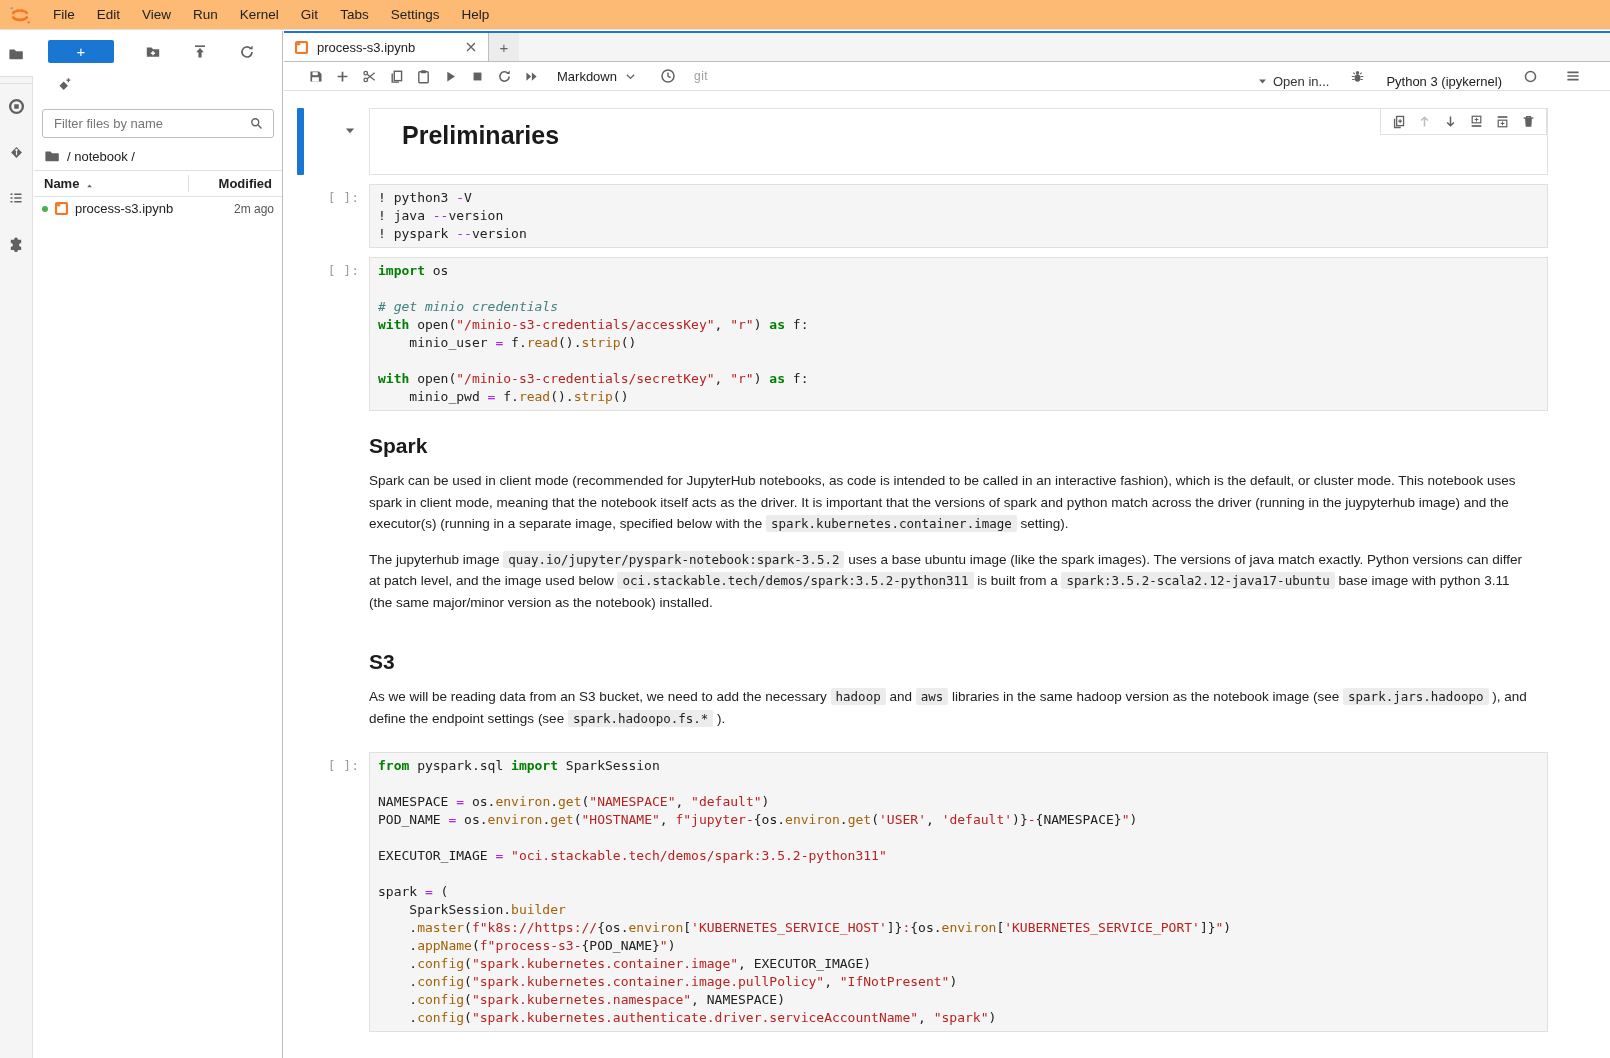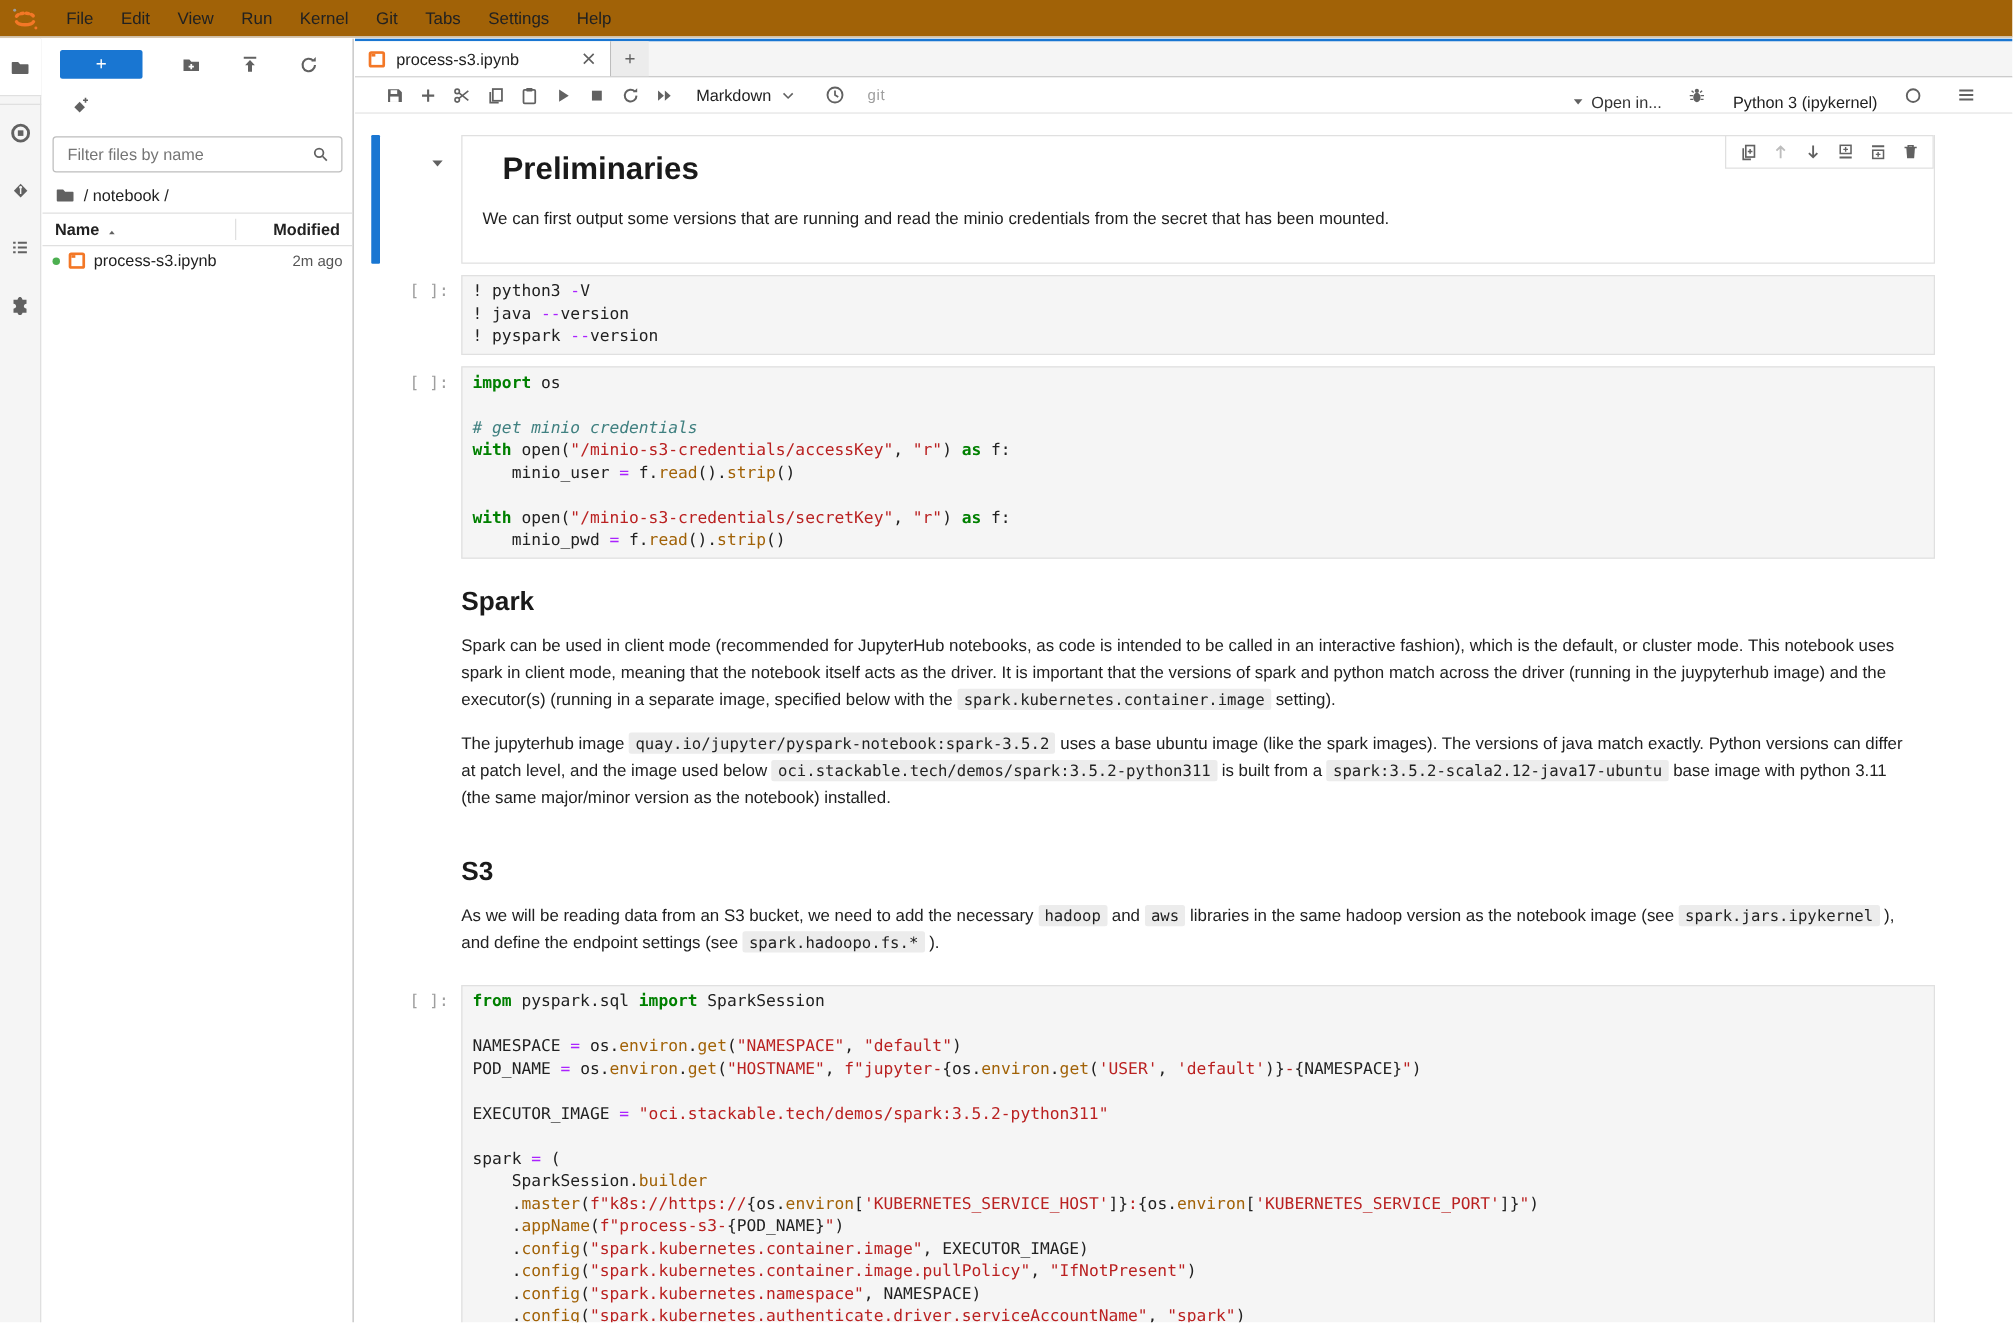--- a/index.html
+++ b/index.html
@@ -7,21 +7,21 @@
     --border-light:#e0e0e0; --code-bg:#f5f5f5; --panel-bg:#f5f5f5; --text:#212121;
   }
   *{box-sizing:border-box}
   html,body{margin:0;padding:0}
   body{width:1610px;height:1058px;overflow:hidden;position:relative;background:#fff;
        font-family:"Liberation Sans",sans-serif;font-size:13px;color:var(--text)}
   svg{display:block}
   .ic{display:inline-flex;align-items:center;justify-content:center;color:var(--icon)}
 
   
-  #menubar{position:absolute;top:0;left:0;right:0;height:30px;background:#a16207;
+  #menubar{position:absolute;top:0;left:0;right:0;height:30px;background:#fdba74;
            border-bottom:1px solid var(--border-light);display:flex;align-items:center;z-index:10}
   #logo{width:24px;height:22px;margin:0 10px 0 8px}
   .menu-item{padding:0 11px;font-size:13.5px;color:#212121;cursor:default;line-height:29px}
 
   
   #activitybar{position:absolute;top:31px;left:0;bottom:0;width:33px;background:var(--panel-bg);
                border-right:1px solid var(--border-light);display:flex;flex-direction:column;align-items:center}
   .act-item{width:33px;height:46px;display:flex;align-items:center;justify-content:center}
   .act-item.active{background:#fff;border-bottom:1px solid var(--border-light)}
   .act-item.first-inactive{border-top:1px solid var(--border-light);margin-top:6px}
@@ -353,21 +353,20 @@
         <div class="active-bar"></div>
         <span class="collapser ic">
             <svg width="12" height="12" viewBox="0 0 16 16">
               <path d="M2.5 4.5h11L8 11z" fill="currentColor"></path>
             </svg>
           </span>
         </div>
       <div class="cell-content">
           <div class="md-box md">
             <h1>Preliminaries</h1>
-            <p>We can first output some versions that are running and read the minio credentials from the secret that has been mounted.</p>
           </div>
         </div>
       <div class="cell-toolbar">
           <span class="ic ">
             <svg width="15" height="15" viewBox="0 0 16 16">
               <rect x="6" y="2.6" width="7.4" height="9.8" fill="none" stroke="currentColor" stroke-width="1.4"></rect>
               <path d="M3.8 5v9.4h6.6" fill="none" stroke="currentColor" stroke-width="1.4"></path>
               <path d="M9.7 5.6v4M7.7 7.6h4" stroke="currentColor" stroke-width="1.3"></path>
             </svg>
           </span>
@@ -428,21 +427,21 @@
             <p>Spark can be used in client mode (recommended for JupyterHub notebooks, as code is intended to be called in an interactive fashion), which is the default, or cluster mode. This notebook uses spark in client mode, meaning that the notebook itself acts as the driver. It is important that the versions of spark and python match across the driver (running in the juypyterhub image) and the executor(s) (running in a separate image, specified below with the <span class="md-code">spark.kubernetes.container.image</span> setting).</p>
             <p>The jupyterhub image <span class="md-code">quay.io/jupyter/pyspark-notebook:spark-3.5.2</span> uses a base ubuntu image (like the spark images). The versions of java match exactly. Python versions can differ at patch level, and the image used below <span class="md-code">oci.stackable.tech/demos/spark:3.5.2-python311</span> is built from a <span class="md-code">spark:3.5.2-scala2.12-java17-ubuntu</span> base image with python 3.11 (the same major/minor version as the notebook) installed.</p>
           </div>
         </div>
       </div>
       <div class="cell">
     <div class="gutter"></div>
     <div class="cell-content">
           <div class="md-rendered md">
             <h2>S3</h2>
-            <p>As we will be reading data from an S3 bucket, we need to add the necessary <span class="md-code">hadoop</span> and <span class="md-code">aws</span> libraries in the same hadoop version as the notebook image (see <span class="md-code">spark.jars.ipykernel</span> ), and define the endpoint settings (see <span class="md-code">spark.hadoopo.fs.*</span> ).</p>
+            <p>As we will be reading data from an S3 bucket, we need to add the necessary <span class="md-code">hadoop</span> and <span class="md-code">aws</span> libraries in the same hadoop version as the notebook image (see <span class="md-code">spark.jars.hadoopo</span> ), and define the endpoint settings (see <span class="md-code">spark.hadoopo.fs.*</span> ).</p>
           </div>
         </div>
       </div>
       <div class="cell">
       <div class="gutter">
         <div class="in-prompt">[ ]:</div>
         </div>
       <div class="cell-content">
           <div class="code-box"><div class="cm-line"><span class="tok-kw">from</span><span class="tok-t"> pyspark.sql </span><span class="tok-kw">import</span><span class="tok-t"> SparkSession</span></div><div class="cm-line">&nbsp;</div><div class="cm-line"><span class="tok-t">NAMESPACE </span><span class="tok-op">=</span><span class="tok-t"> os.</span><span class="tok-prop">environ</span><span class="tok-t">.</span><span class="tok-prop">get</span><span class="tok-t">(</span><span class="tok-str">"NAMESPACE"</span><span class="tok-t">, </span><span class="tok-str">"default"</span><span class="tok-t">)</span></div><div class="cm-line"><span class="tok-t">POD_NAME </span><span class="tok-op">=</span><span class="tok-t"> os.</span><span class="tok-prop">environ</span><span class="tok-t">.</span><span class="tok-prop">get</span><span class="tok-t">(</span><span class="tok-str">"HOSTNAME"</span><span class="tok-t">, </span><span class="tok-str">f"jupyter-</span><span class="tok-t">{os.</span><span class="tok-prop">environ</span><span class="tok-t">.</span><span class="tok-prop">get</span><span class="tok-t">(</span><span class="tok-str">'USER'</span><span class="tok-t">, </span><span class="tok-str">'default'</span><span class="tok-t">)}</span><span class="tok-str">-</span><span class="tok-t">{NAMESPACE}</span><span class="tok-str">"</span><span class="tok-t">)</span></div><div class="cm-line">&nbsp;</div><div class="cm-line"><span class="tok-t">EXECUTOR_IMAGE </span><span class="tok-op">=</span><span class="tok-t"> </span><span class="tok-str">"oci.stackable.tech/demos/spark:3.5.2-python311"</span></div><div class="cm-line">&nbsp;</div><div class="cm-line"><span class="tok-t">spark </span><span class="tok-op">=</span><span class="tok-t"> (</span></div><div class="cm-line"><span class="tok-t">    SparkSession.</span><span class="tok-prop">builder</span></div><div class="cm-line"><span class="tok-t">    .</span><span class="tok-prop">master</span><span class="tok-t">(</span><span class="tok-str">f"k8s://https://</span><span class="tok-t">{os.</span><span class="tok-prop">environ</span><span class="tok-t">[</span><span class="tok-str">'KUBERNETES_SERVICE_HOST'</span><span class="tok-t">]}</span><span class="tok-str">:</span><span class="tok-t">{os.</span><span class="tok-prop">environ</span><span class="tok-t">[</span><span class="tok-str">'KUBERNETES_SERVICE_PORT'</span><span class="tok-t">]}</span><span class="tok-str">"</span><span class="tok-t">)</span></div><div class="cm-line"><span class="tok-t">    .</span><span class="tok-prop">appName</span><span class="tok-t">(</span><span class="tok-str">f"process-s3-</span><span class="tok-t">{POD_NAME}</span><span class="tok-str">"</span><span class="tok-t">)</span></div><div class="cm-line"><span class="tok-t">    .</span><span class="tok-prop">config</span><span class="tok-t">(</span><span class="tok-str">"spark.kubernetes.container.image"</span><span class="tok-t">, EXECUTOR_IMAGE)</span></div><div class="cm-line"><span class="tok-t">    .</span><span class="tok-prop">config</span><span class="tok-t">(</span><span class="tok-str">"spark.kubernetes.container.image.pullPolicy"</span><span class="tok-t">, </span><span class="tok-str">"IfNotPresent"</span><span class="tok-t">)</span></div><div class="cm-line"><span class="tok-t">    .</span><span class="tok-prop">config</span><span class="tok-t">(</span><span class="tok-str">"spark.kubernetes.namespace"</span><span class="tok-t">, NAMESPACE)</span></div><div class="cm-line"><span class="tok-t">    .</span><span class="tok-prop">config</span><span class="tok-t">(</span><span class="tok-str">"spark.kubernetes.authenticate.driver.serviceAccountName"</span><span class="tok-t">, </span><span class="tok-str">"spark"</span><span class="tok-t">)</span></div></div>
         </div>

